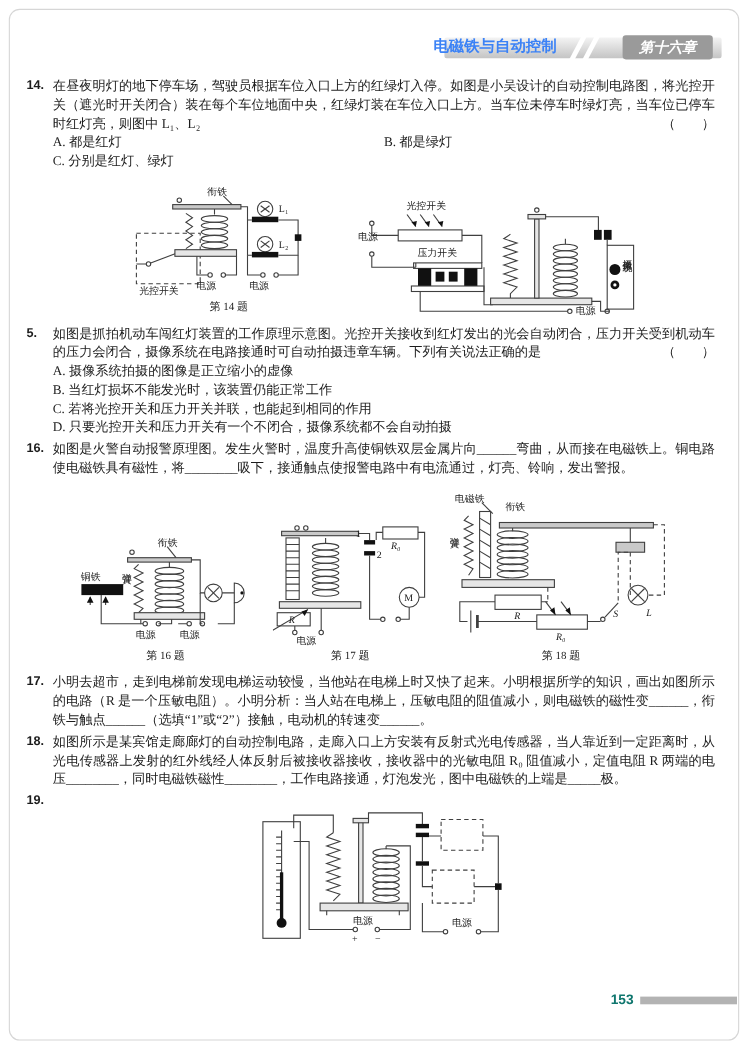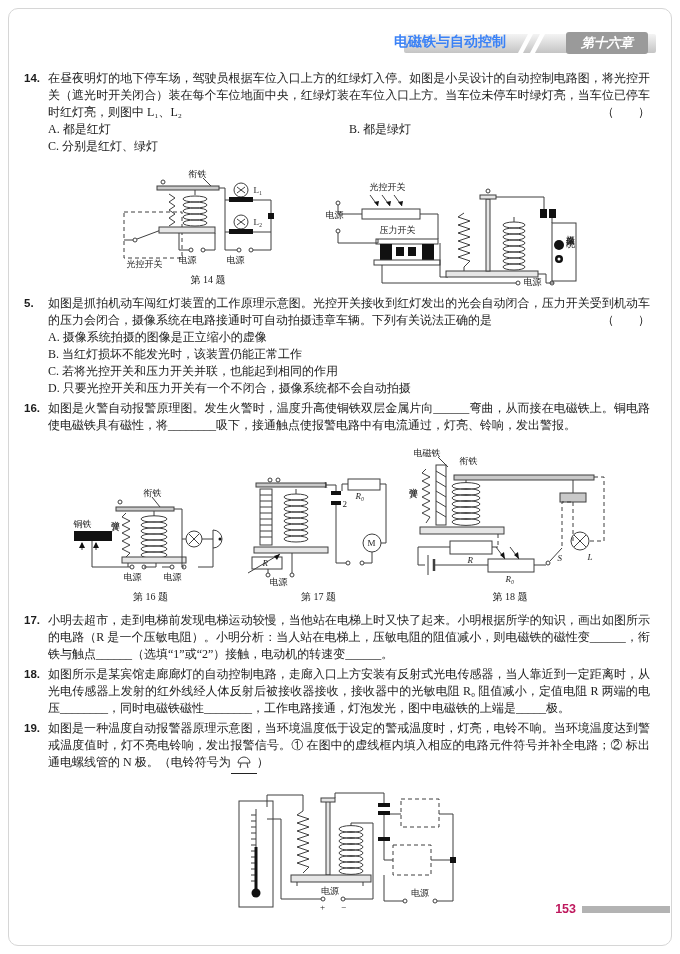--- a/index.html
+++ b/index.html
@@ -38,21 +38,21 @@
   .figlabel{position:absolute;font-size:9px;line-height:1.1;white-space:nowrap;color:#222;}
   .vert{writing-mode:vertical-rl;letter-spacing:1px;}
   .ital{font-style:italic;font-family:"Liberation Serif",serif;}
   .figcap{font-size:10px;margin-top:1px;color:#222;}
   .fig19wrap{display:flex;justify-content:center;margin-top:4px;}
 
   .bellicon{display:inline-block;vertical-align:-2px;border-bottom:1px solid #222;padding:0 3px;}
 
   
   .footer{position:absolute;bottom:38px;right:10px;display:flex;align-items:center;gap:6px;}
-  .page-num{font-family:"Liberation Sans",sans-serif;font-weight:700;font-size:12.5px;color:#be185d;}
+  .page-num{font-family:"Liberation Sans",sans-serif;font-weight:700;font-size:12.5px;color:#0f766e;}
   .footer-bar{width:88px;height:7px;background:#b3b3b3;}
 
   svg .wire{stroke:#3f3f3f;fill:none;stroke-width:1;}
   svg .dash{stroke-dasharray:4 3;}
   svg .grayfill{fill:#c9c9c9;stroke:#3f3f3f;stroke-width:1;}
   svg .basefill{fill:#e6e6e6;stroke:#3f3f3f;stroke-width:1;}
   svg .blackfill{fill:#111;stroke:none;}
 </style>
 </head>
 <body>
@@ -395,27 +395,20 @@
     <div class="q">
       <span class="qnum">18.</span>
       <div class="qbody">
         <div class="qtext"><span>如图所示是某宾馆走廊廊灯的自动控制电路，走廊入口上方安装有反射式光电传感器，当人靠近到一定距离时，从光电传感器上发射的红外线经人体反射后被接收器接收，接收器中的光敏电阻 R₀ 阻值减小，定值电阻 R 两端的电压________，同时电磁铁磁性________，工作电路接通，灯泡发光，图中电磁铁的上端是_____极。</span></div>
       </div>
     </div>
 
     <div class="q">
       <span class="qnum">19.</span>
       <div class="qbody">
-        <div class="qtext"><span>如图是一种温度自动报警器原理示意图，当环境温度低于设定的警戒温度时，灯亮，电铃不响。当环境温度达到警戒温度值时，灯不亮电铃响，发出报警信号。① 在图中的虚线框内填入相应的电路元件符号并补全电路；② 标出通电螺线管的 N 极。（电铃符号为</span><span class="bellicon"><svg width="20" height="13" viewBox="0 0 20 13">
-                <g class="wire">
-                  <path d="M4,8 A6,6 0 0 1 16,8 Z"></path>
-                  <line x1="7" y1="8" x2="6" y2="13"></line>
-                  <line x1="13" y1="8" x2="14" y2="13"></line>
-                </g>
-              </svg></span><span>）</span></div>
 
         <div class="fig19wrap">
           <figure class="fig" style="margin:0">
             <div class="figcanvas" style="width:232px;height:124px;">
               <svg width="232" height="124" viewBox="0 0 232 124">
                 <g class="wire">
                   <rect x="6" y="12" width="34" height="106"></rect>
                   <line x1="23" y1="20" x2="23" y2="102"></line>
                   <line x1="18" y1="26" x2="23" y2="26"></line>
                     <line x1="18" y1="32" x2="23" y2="32"></line>

